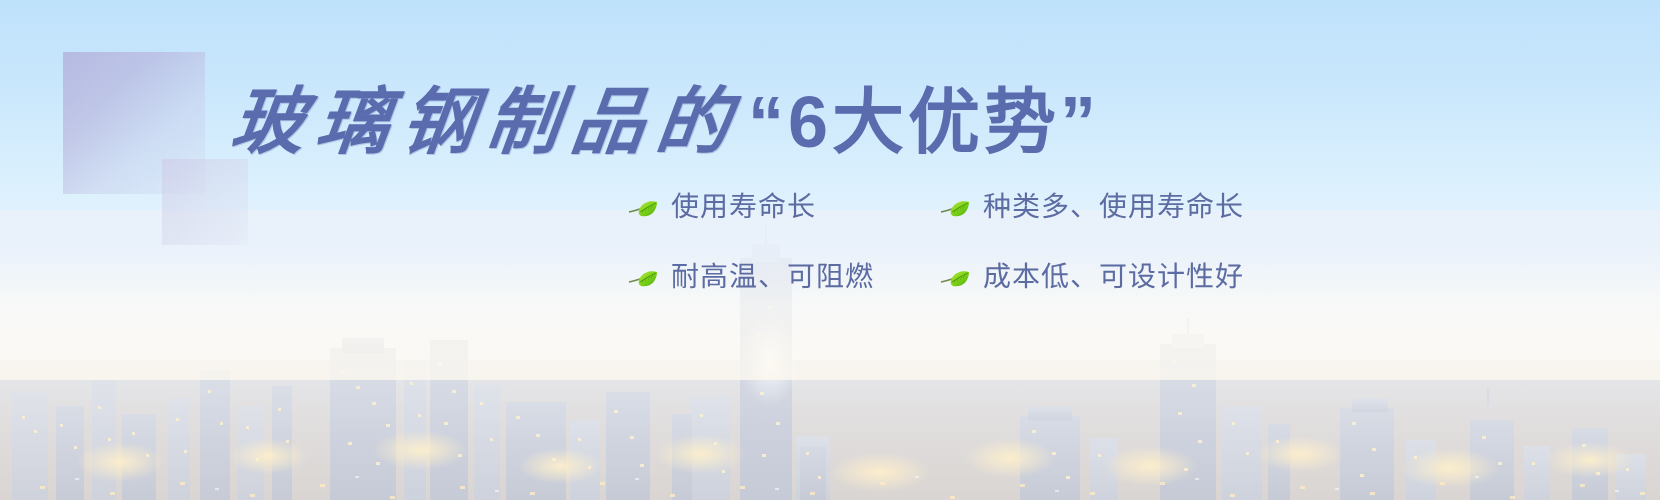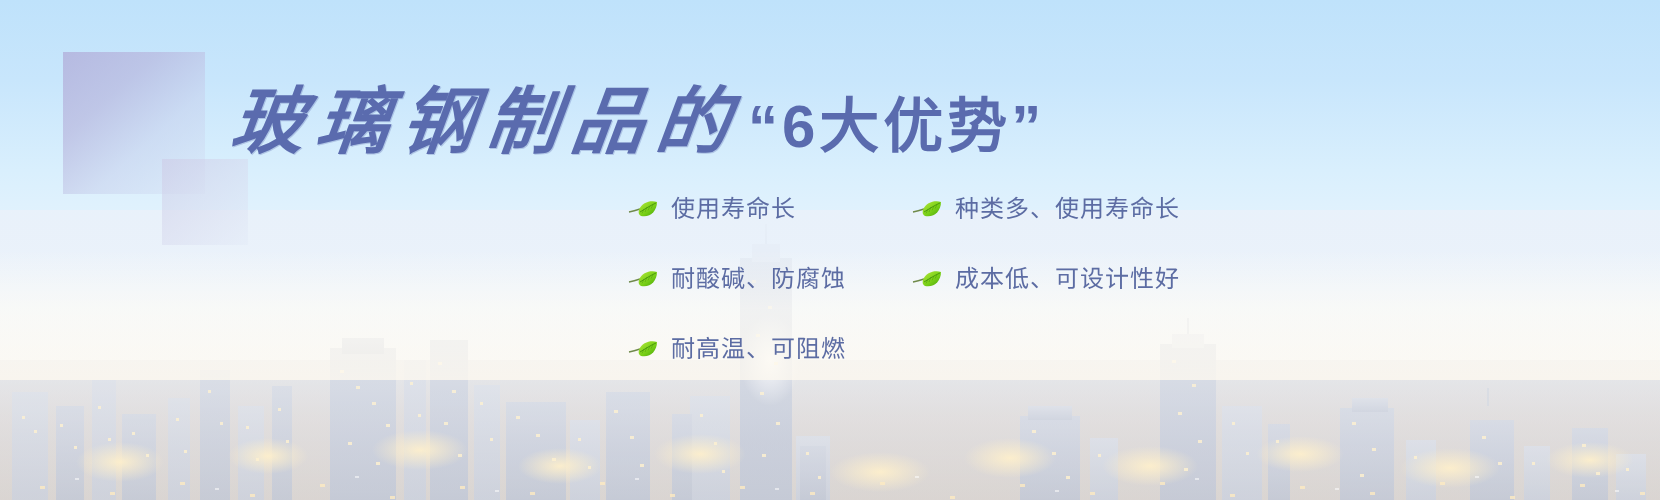--- a/index.html
+++ b/index.html
@@ -77,41 +77,41 @@
   }
   .title-brush{
     font-family:"DejaVu Serif","Liberation Serif",serif;
     font-size:73px;font-weight:700;font-style:italic;
     color:#5a6bae;letter-spacing:12px;
     transform:skewX(-7deg);
     text-shadow:1px 1px 0 rgba(90,107,174,.30);
   }
   .title-bold{
     font-family:"Liberation Sans","DejaVu Sans",sans-serif;
-    font-size:60px;font-weight:700;
+    font-size:72px;font-weight:700;
     color:#5a6bae;letter-spacing:4px;
     margin-left:6px;
   }
 
   
   .features{
     position:absolute;left:628px;top:186px;
     display:flex;gap:66px;
   }
   .feat-col{display:flex;flex-direction:column;gap:25px;}
   .feat-item{
     display:flex;align-items:center;gap:13px;
     height:45px;
   }
   .leaf-icon{
     flex:0 0 auto;width:30px;height:20px;display:block;
   }
   .feat-label{
-    font-family:Liberation Serif, serif;
-    font-size:24px;font-weight:400;color:#5c6ca3;
+    font-family:Liberation Mono, monospace;
+    font-size:28px;font-weight:400;color:#5c6ca3;
     letter-spacing:1px;white-space:nowrap;line-height:1;
   }
 </style>
 </head>
 <body>
 
 <div class="banner">
 
   <div class="city">
     <svg viewBox="0 0 1660 290" preserveAspectRatio="none" aria-hidden="true">
@@ -357,41 +357,20 @@
           <g stroke="#3f8d0a" stroke-width=".7" opacity=".6">
             <line x1="14" y1="14.4" x2="16" y2="10"></line>
               <line x1="17" y1="13" x2="19" y2="8"></line>
             <line x1="20" y1="11.4" x2="22" y2="7"></line>
               <line x1="23" y1="9.6" x2="25" y2="5.6"></line>
           </g>
         </svg>
         <span class="feat-label">使用寿命长</span>
       </div>
 
-      <div class="feat-item">
-        <svg class="leaf-icon" viewBox="0 0 30 20">
-          <defs>
-              <linearGradient id="lfB" x1="0" y1="0" x2="1" y2="1">
-            <stop offset="0%" stop-color="#b6e83c"></stop>
-                <stop offset="55%" stop-color="#79d017"></stop>
-            <stop offset="100%" stop-color="#4aa50c"></stop>
-              </linearGradient>
-            </defs>
-          <path d="M1 13 C6 12 9 11 12 10" stroke="#6f8a4a" stroke-width="1.4" fill="none"></path>
-          <path d="M11 11 C14 3 23 1 29 3 C29 12 22 19 13 17 C11 16 10 14 11 11 Z" fill="url(#lfB)"></path>
-          <path d="M12 13 C17 10 23 6 28 4" stroke="#3f8d0a" stroke-width="1" fill="none" opacity=".8"></path>
-          <g stroke="#3f8d0a" stroke-width=".7" opacity=".6">
-            <line x1="14" y1="14.4" x2="16" y2="10"></line>
-              <line x1="17" y1="13" x2="19" y2="8"></line>
-            <line x1="20" y1="11.4" x2="22" y2="7"></line>
-              <line x1="23" y1="9.6" x2="25" y2="5.6"></line>
-          </g>
-        </svg>
-        <span class="feat-label">耐酸碱、防腐蚀</span>
-      </div>
 
       <div class="feat-item">
         <svg class="leaf-icon" viewBox="0 0 30 20">
           <defs>
               <linearGradient id="lfC" x1="0" y1="0" x2="1" y2="1">
             <stop offset="0%" stop-color="#b6e83c"></stop>
                 <stop offset="55%" stop-color="#79d017"></stop>
             <stop offset="100%" stop-color="#4aa50c"></stop>
               </linearGradient>
             </defs>

